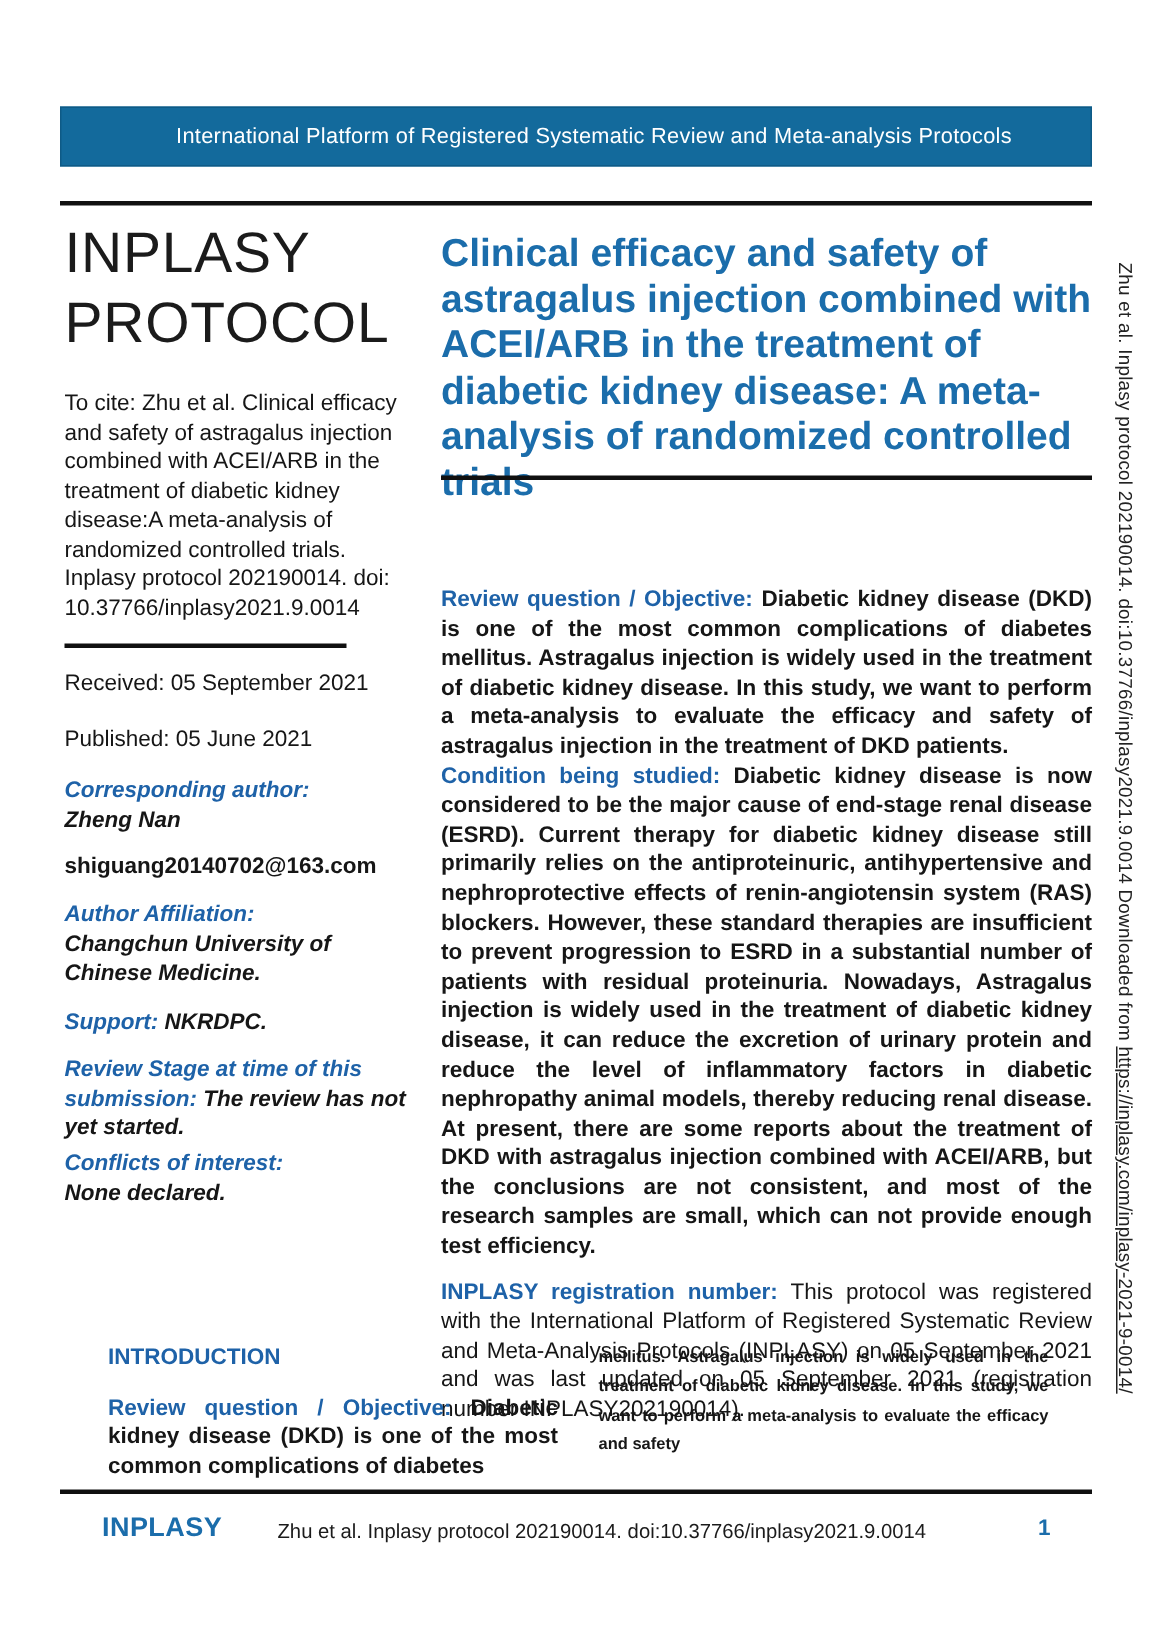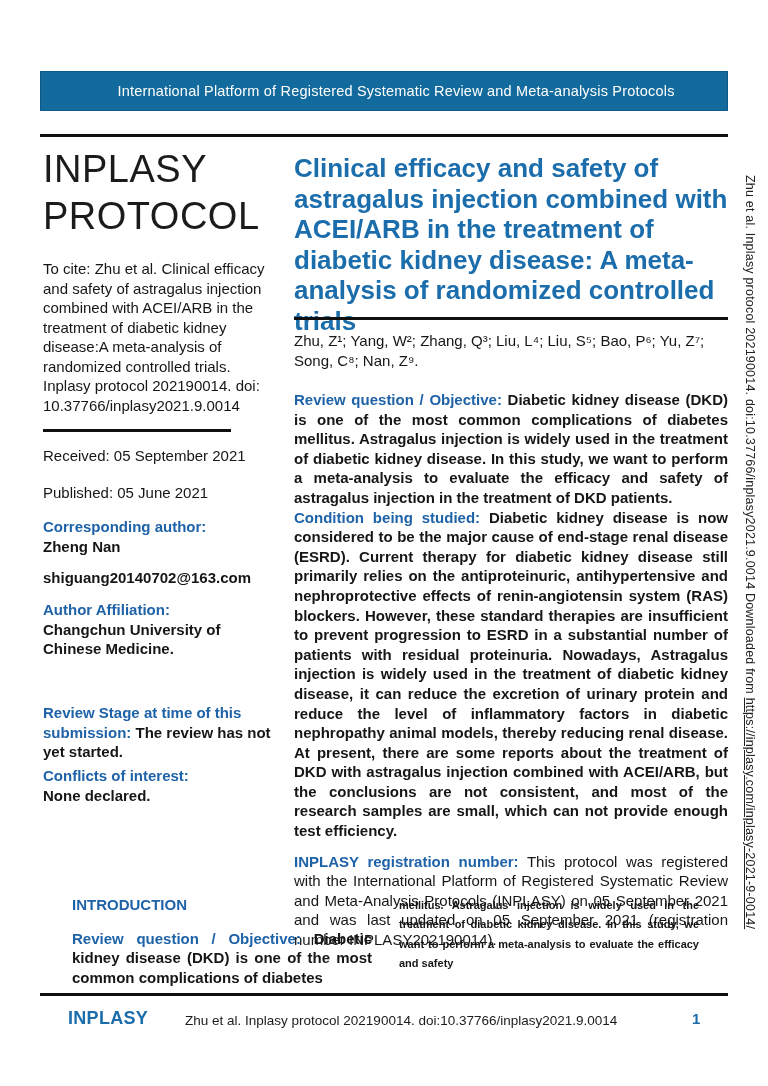--- a/index.html
+++ b/index.html
@@ -27,21 +27,21 @@
   .masthead{
     position:absolute;left:43px;top:146px;
     font-size:38px;line-height:47px;font-weight:400;color:#1b1b1b;
     letter-spacing:.5px;
   }
   .tocite{
     position:absolute;left:43px;top:259px;width:232px;
     font-size:15px;line-height:19.5px;
   }
   .lc{position:absolute;left:43px;width:235px;font-size:15px;line-height:19.5px;}
-  .lc p{margin:0;}
+  .lc p{margin:0;font-style:italic;}
   .received{top:446px;}
   .published{top:483px;}
   .corr{top:517px;}
   .email{top:568px;font-weight:700;}
   .affil{top:600px;}
   .support{top:672px;}
   .stage{top:703px;}
   .conflicts{top:766px;}
   .lbl{color:#1e62a8;font-weight:700;}
   .bold{font-weight:700;}
@@ -123,35 +123,37 @@
     <p class="bold">Zheng Nan</p>
   </div>
 
   <div class="lc email">shiguang20140702@163.com</div>
 
   <div class="lc affil">
     <p class="lbl">Author Affiliation:</p>
     <p class="bold">Changchun University of Chinese Medicine.</p>
   </div>
 
+  <div class="lc support">
+    <p><span class="lbl">Support:</span> <span class="bold">NKRDPC.</span></p>
+  </div>
 
   <div class="lc stage">
     <p><span class="lbl">Review Stage at time of this submission:</span> <span class="bold">The review has not yet started.</span></p>
   </div>
 
   <div class="lc conflicts">
     <p class="lbl">Conflicts of interest:</p>
     <p class="bold">None declared.</p>
   </div>
 
   <div class="title">Clinical efficacy and safety of astragalus injection combined with ACEI/ARB in the treatment of diabetic kidney disease: A meta-analysis of randomized controlled trials</div>
 
   <div class="rule rule-title"></div>
 
-  <div class="authors">Zhu, Z¹; Yang, W²; Zhang, Q³; Liu, L⁴; Liu, S⁵; Bao, P⁶; Yu, Z⁷; Song, C⁸; Nan, Z⁹.</div>
 
   <div class="body-block">
     <p class="para-bold"><span class="lbl">Review question / Objective:</span> <span>Diabetic kidney disease (DKD) is one of the most common complications of diabetes mellitus. Astragalus injection is widely used in the treatment of diabetic kidney disease. In this study, we want to perform a meta-analysis to evaluate the efficacy and safety of astragalus injection in the treatment of DKD patients.</span></p>
     <p class="para-bold"><span class="lbl">Condition being studied:</span> <span>Diabetic kidney disease is now considered to be the major cause of end-stage renal disease (ESRD). Current therapy for diabetic kidney disease still primarily relies on the antiproteinuric, antihypertensive and nephroprotective effects of renin-angiotensin system (RAS) blockers. However, these standard therapies are insufficient to prevent progression to ESRD in a substantial number of patients with residual proteinuria. Nowadays, Astragalus injection is widely used in the treatment of diabetic kidney disease, it can reduce the excretion of urinary protein and reduce the level of inflammatory factors in diabetic nephropathy animal models, thereby reducing renal disease. At present, there are some reports about the treatment of DKD with astragalus injection combined with ACEI/ARB, but the conclusions are not consistent, and most of the research samples are small, which can not provide enough test efficiency.</span></p>
     <p class="registration"><span class="lbl">INPLASY registration number:</span> <span>This protocol was registered with the International Platform of Registered Systematic Review and Meta-Analysis Protocols (INPLASY) on 05 September 2021 and was last updated on 05 September 2021 (registration number INPLASY202190014).</span></p>
   </div>
 
   <div class="intro-heading">INTRODUCTION</div>
 
   <div class="intro-left">

